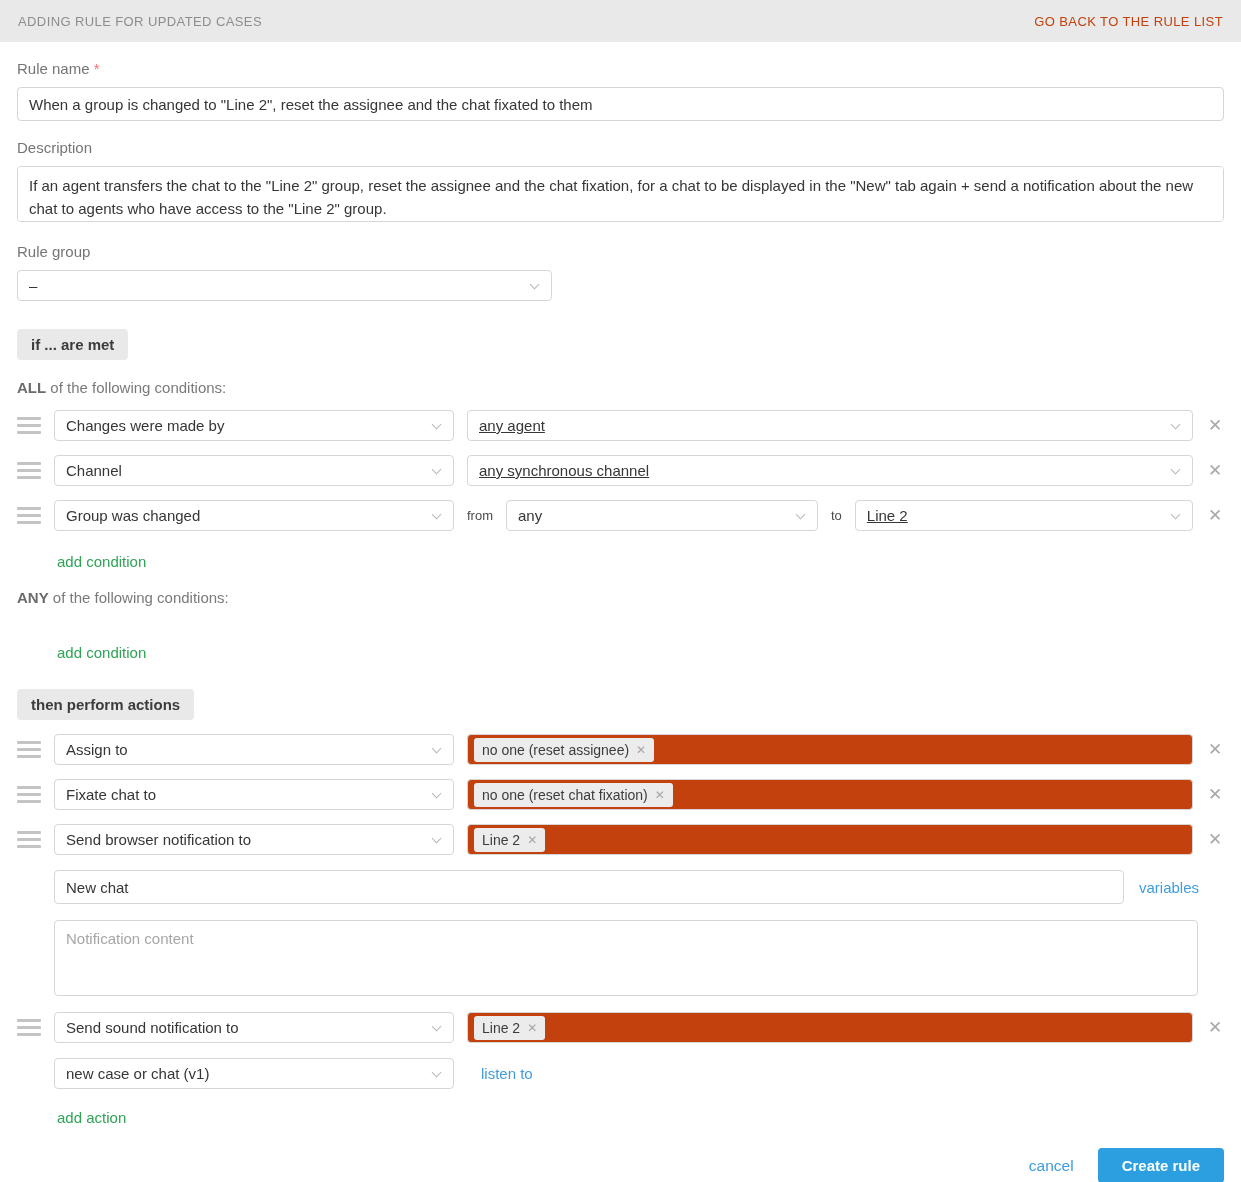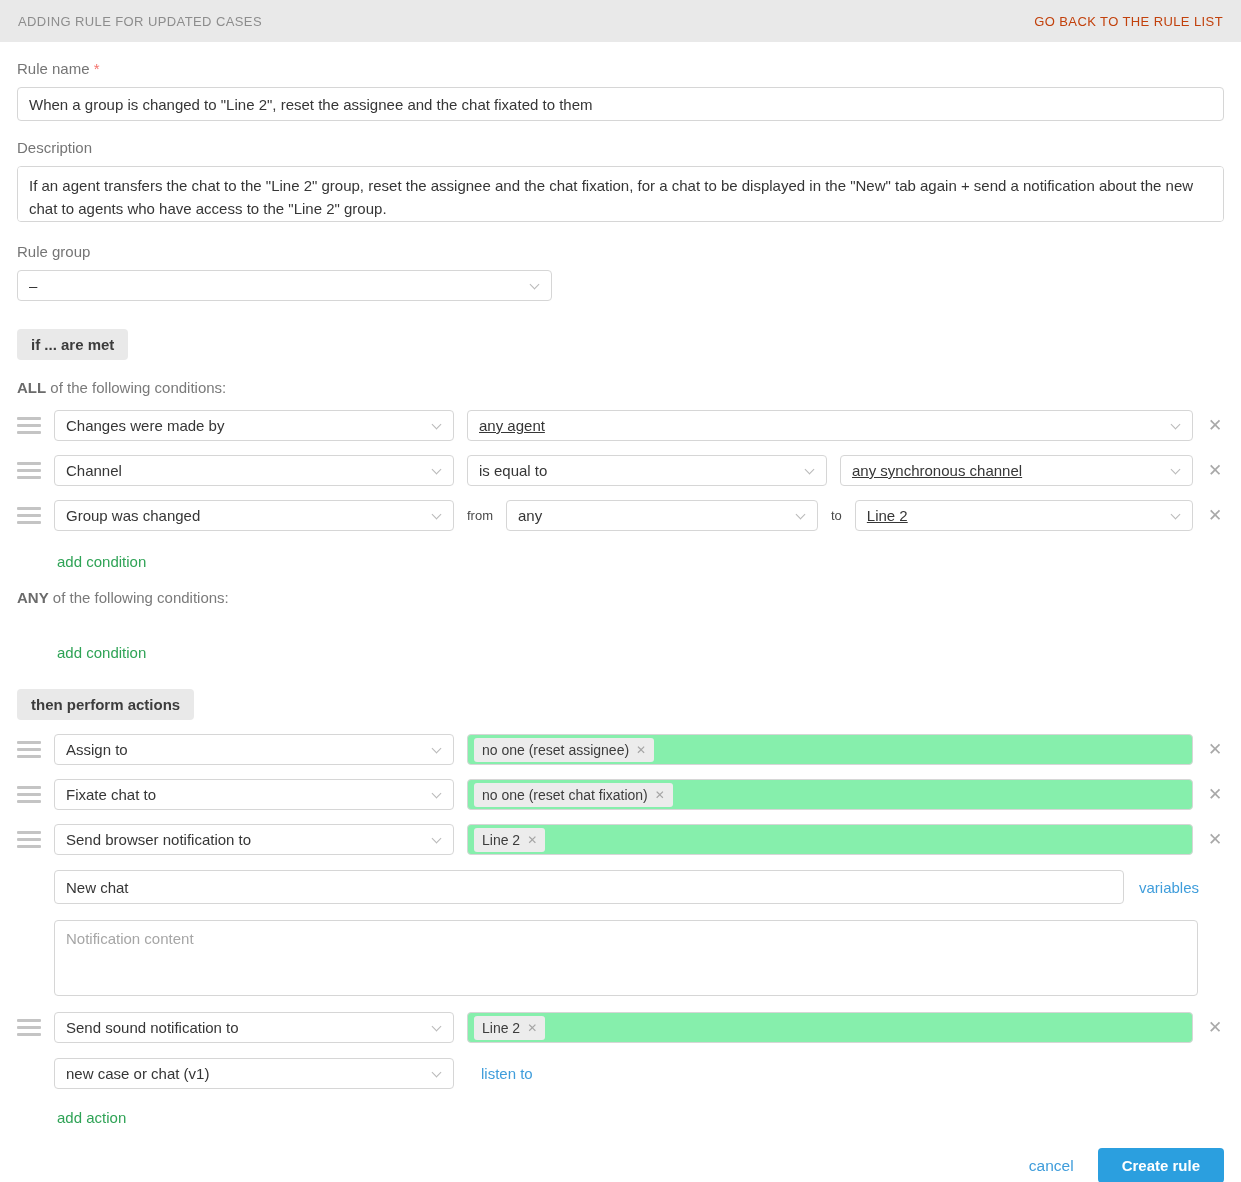--- a/index.html
+++ b/index.html
@@ -160,21 +160,21 @@
   
   .chipbox {
     flex: 1;
     min-height: 31px;
     border: 1px solid #d6d6d6;
     border-radius: 4px;
     display: flex;
     align-items: center;
     padding: 0 6px;
     margin-right: 13px;
-    background: #86efac;
+    background: #c2410c;
   }
   .chip {
     background: #ececec;
     border-radius: 3px;
     padding: 4px 8px;
     font-size: 14px;
     color: #3c3c3c;
     display: flex;
     align-items: center;
     gap: 7px;
@@ -294,24 +294,20 @@
   <div class="row">
     <div class="handle">
         <span></span>
         <span></span>
         <span></span>
       </div>
     <div class="select w-field">
       <span>Channel</span>
       <span class="chev"></span>
     </div>
-    <div class="select w-op">
-      <span>is equal to</span>
-      <span class="chev"></span>
-    </div>
     <div class="select flex1">
       <span>any synchronous channel</span>
       <span class="chev"></span>
     </div>
     <span class="remove-x">✕</span>
   </div>
 
   
   <div class="row">
     <div class="handle">

